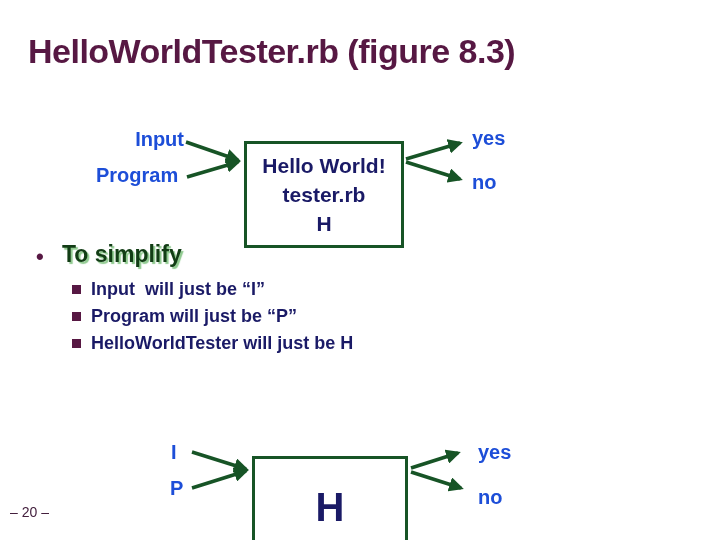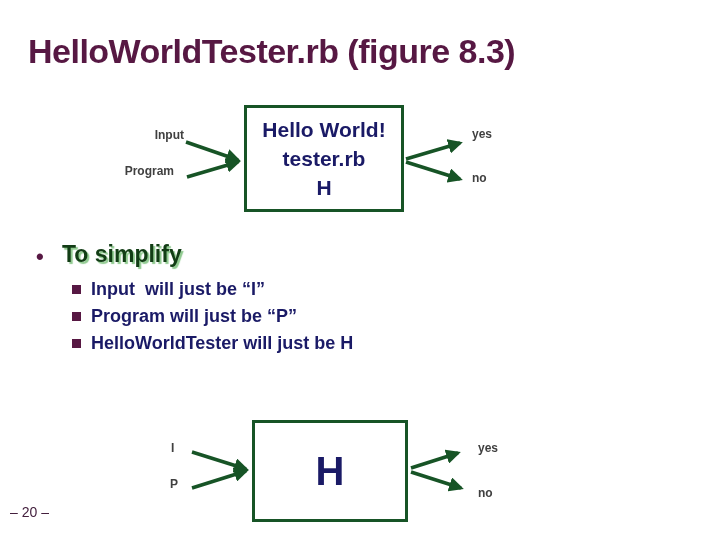--- a/index.html
+++ b/index.html
@@ -6,25 +6,25 @@
   #slide{
     position:relative;width:720px;height:540px;background:#ffffff;
     font-family:"Liberation Sans", sans-serif;overflow:hidden;
   }
   .abs{position:absolute;}
   .title{
     left:28px;top:32px;width:660px;
     font-size:34px;font-weight:bold;letter-spacing:-0.5px;
     color:#571843;white-space:nowrap;
   }
-  .io-label{font-size:12px;font-weight:bold;color:#404040;white-space:nowrap;}
+  .io-label{font-size:20px;font-weight:bold;color:#1d4ed8;white-space:nowrap;}
   .right-align{text-align:right;}
   .dbox{
     border:3px solid #175426;background:#ffffff;box-sizing:border-box;
-    display:flex;flex-direction:column;align-items:center;justify-content:center;
+    display:flex;flex-direction:column;align-items:center;justify-content:center;margin-top:36px;
   }
   #top-box{left:244px;top:105px;width:160px;height:107px;}
   #top-box .line{
     font-size:21px;font-weight:bold;color:#1a1a66;line-height:29px;text-align:center;
   }
   #bottom-box{left:252px;top:420px;width:156px;height:102px;}
   #bottom-box .big{
     font-size:40px;font-weight:bold;color:#1a1a66;line-height:96px;
   }
   .bullet-dot{

